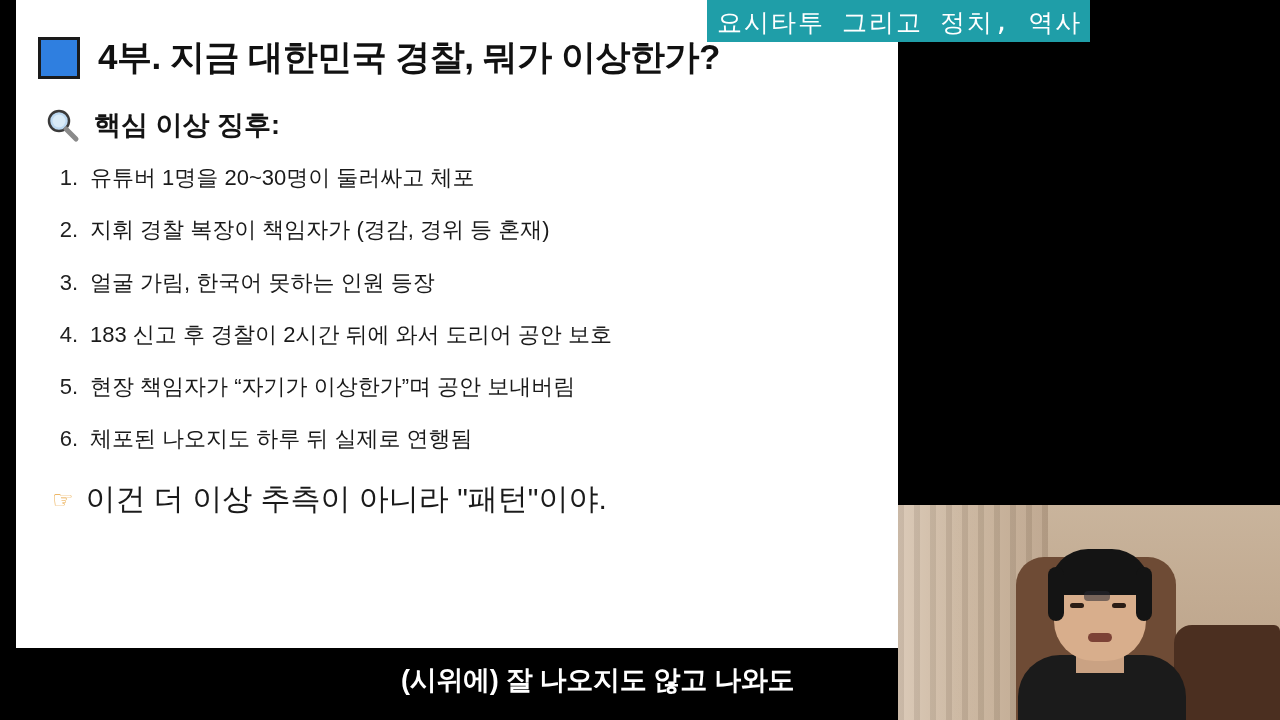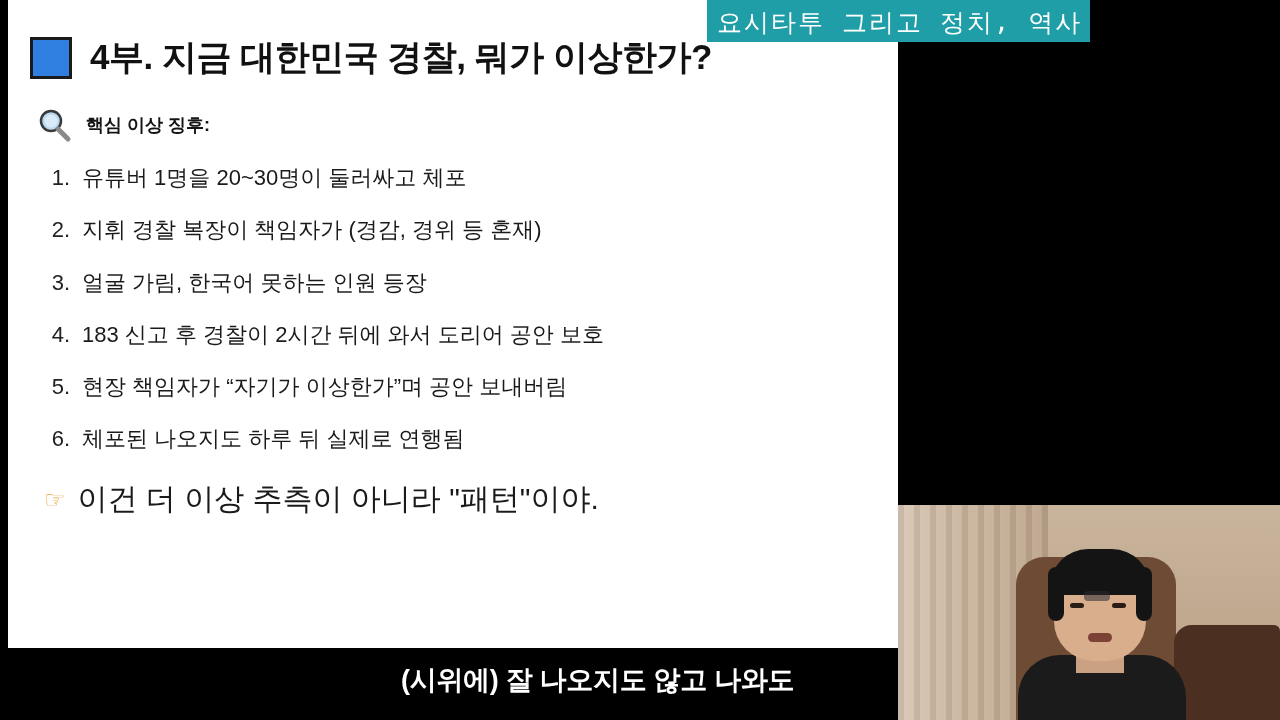--- a/index.html
+++ b/index.html
@@ -11,21 +11,21 @@
   }
   #screen {
     position: relative;
     width: 1280px; height: 720px;
     background: #000;
   }
 
   
   #slide {
     position: absolute;
-    left: 8px; top: 0;
+    left: 16px; top: 0;
     width: 902px; height: 648px;
     background: #ffffff;
     padding: 34px 30px 0 22px;
   }
 
   .title-row {
     display: flex;
     align-items: center;
     gap: 18px;
     margin-bottom: 26px;
@@ -49,21 +49,21 @@
     align-items: center;
     gap: 14px;
     margin: 0 0 22px 6px;
   }
   .magnifier {
     width: 36px; height: 36px;
     position: relative;
     flex: 0 0 auto;
   }
   .subtitle-text {
-    font-size: 18px;
+    font-size: 27px;
     font-weight: bold;
     color: #141414;
   }
 
   ol.points {
     list-style: none;
     margin: 0 0 0 18px;
   }
   ol.points li {
     display: flex;

